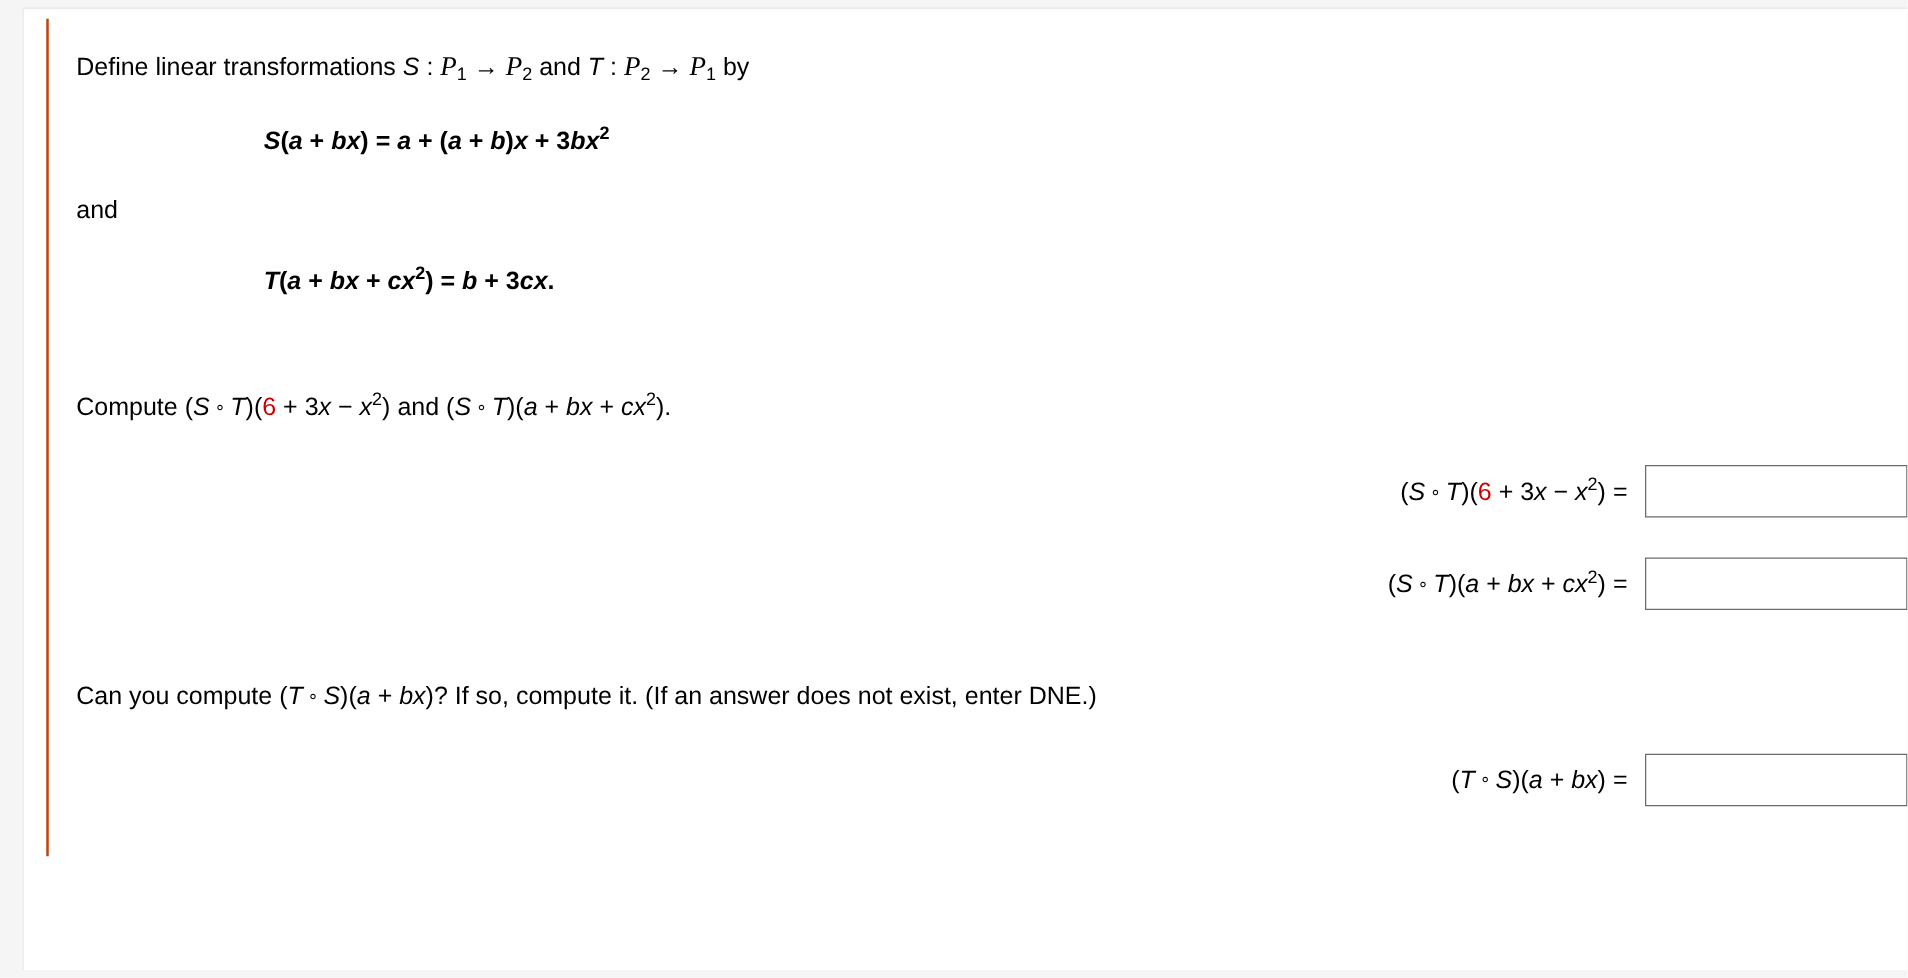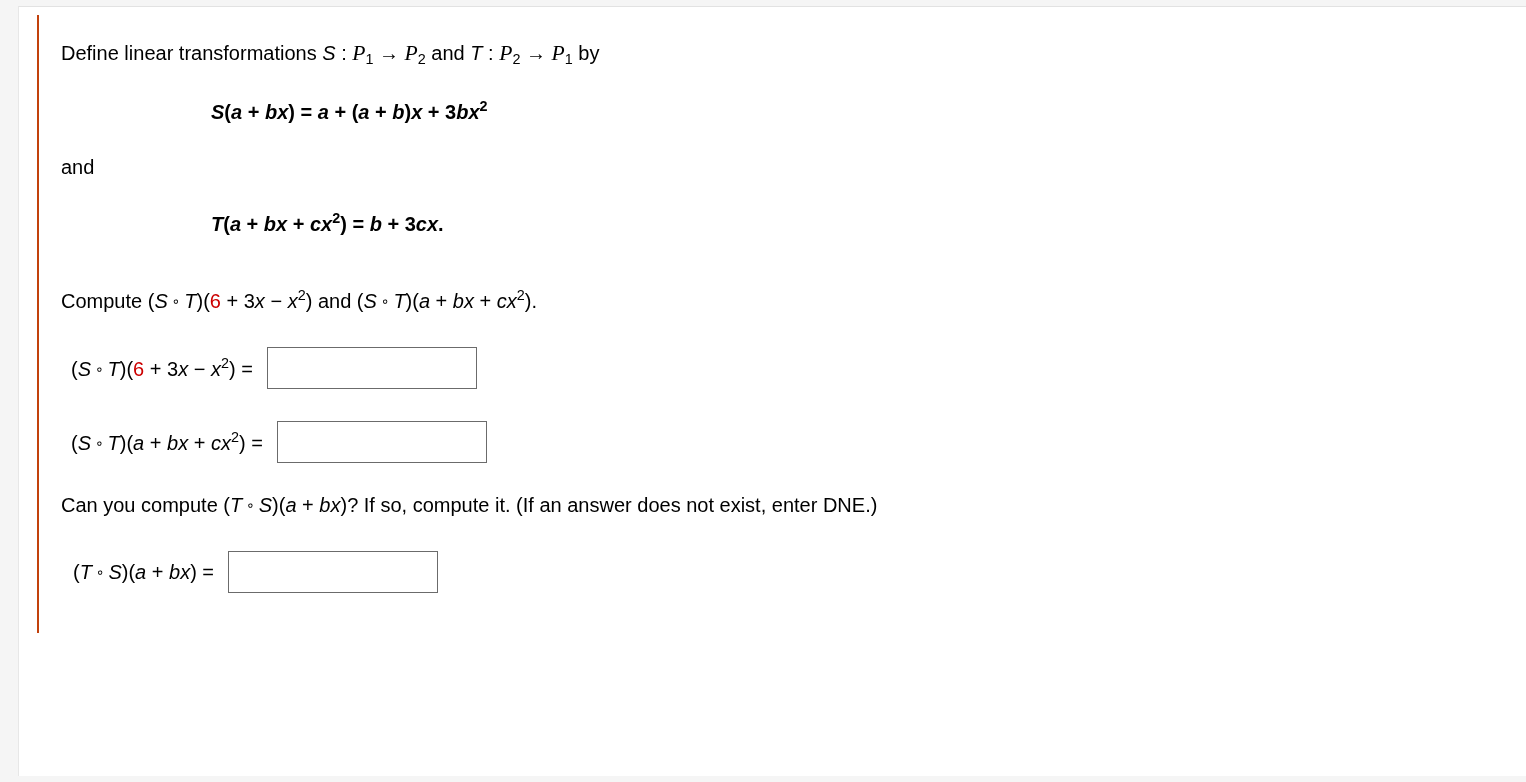--- a/index.html
+++ b/index.html
@@ -25,26 +25,27 @@
     font-size: 20px;
     line-height: 1.35;
     color: #000;
   }
   .line { margin: 0 0 6px 0; }
   .eqblock {
     margin: 28px 0 28px 150px;
     font-style: italic;
     font-weight: bold;
   }
-  .spaced { margin-top: 48px; }
+  .spaced { margin-top: 72px; }
   .answer-row {
     margin: 32px 0 0 10px;
     display: flex;
     align-items: center;
     gap: 14px;
+    justify-content: flex-end;
   }
   .answer-row .lbl {
     font-size: 20px;
   }
   input.ansbox {
     height: 42px;
     width: 210px;
     border: 1px solid #6b6b6b;
     font-size: 18px;
     padding: 2px 6px;
@@ -97,21 +98,21 @@
         <input type="text" class="ansbox" style="">
       </div>
 
       <div class="answer-row">
         <div class="lbl">
           <span>(</span><span class="it">S</span><span class="compose"> ∘ </span><span class="it">T</span><span>)(</span><span class="it">a</span><span> + </span><span class="it">b</span><span class="it">x</span><span> + </span><span class="it">c</span><span class="it">x</span><span class="sup">2</span><span>)  =</span>
         </div>
         <input type="text" class="ansbox" style="">
       </div>
 
-      <div class="line" style="margin-top:29px">
+      <div class="line" style="margin-top:56px">
         <span>Can you compute (</span><span class="it">T</span><span class="compose"> ∘ </span><span class="it">S</span><span>)(</span><span class="it">a</span><span> + </span><span class="it">b</span><span class="it">x</span><span>)? If so, compute it. (If an answer does not exist, enter DNE.)</span>
       </div>
 
       <div class="answer-row" style="margin-left:12px">
         <div class="lbl">
           <span>(</span><span class="it">T</span><span class="compose"> ∘ </span><span class="it">S</span><span>)(</span><span class="it">a</span><span> + </span><span class="it">b</span><span class="it">x</span><span>) =</span>
         </div>
         <input type="text" class="ansbox" style="">
       </div>
 

